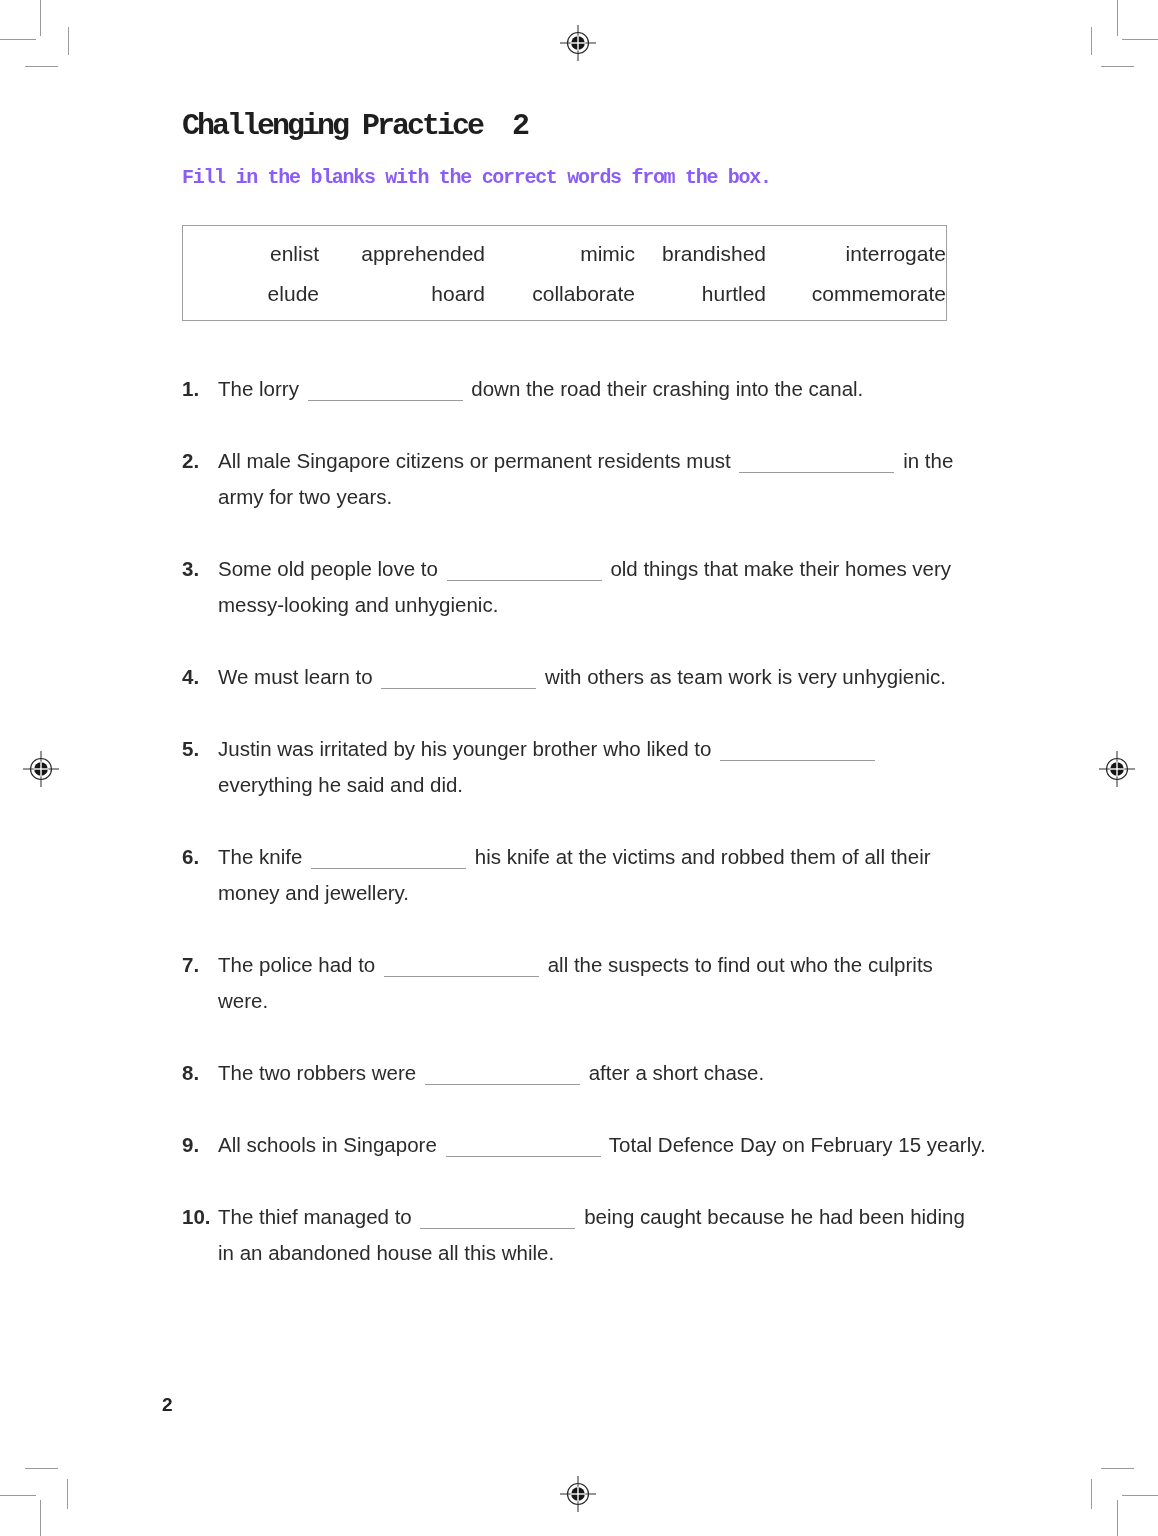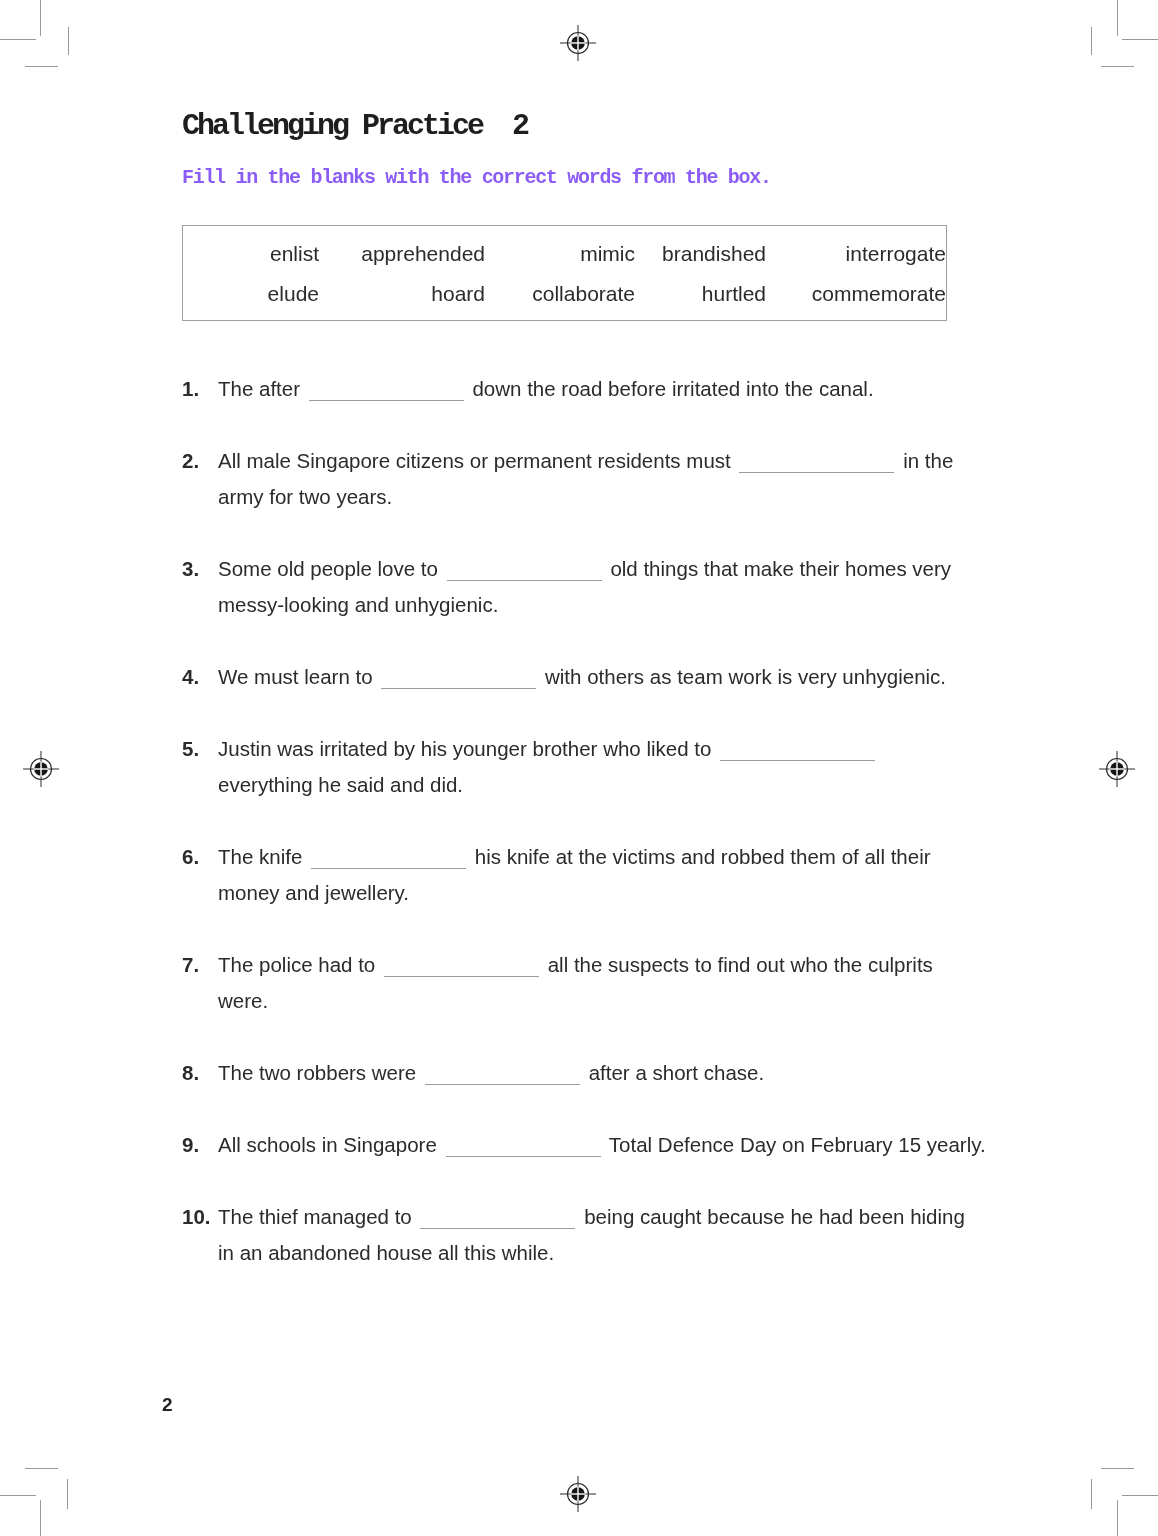--- a/index.html
+++ b/index.html
@@ -170,21 +170,21 @@
         <span class="word">hurtled</span>
         <span class="word">commemorate</span>
       </div>
     </div>
 
     <ol class="questions">
 
       <li class="question">
         <span class="qnum">1.</span>
         <span class="qtext">
-          <span class="qline1"><span>The after</span> <span class="blank"></span> <span>down the road before irritated into the canal.</span></span>
+          <span class="qline1"><span>The lorry</span> <span class="blank"></span> <span>down the road their crashing into the canal.</span></span>
           <span class="qline2" style="display:block;"></span>
         </span>
       </li>
 
       <li class="question">
         <span class="qnum">2.</span>
         <span class="qtext">
           <span class="qline1"><span>All male Singapore citizens or permanent residents must</span> <span class="blank"></span> <span>in the</span></span>
           <span class="qline2" style="display:block;">army for two years.</span>
         </span>

